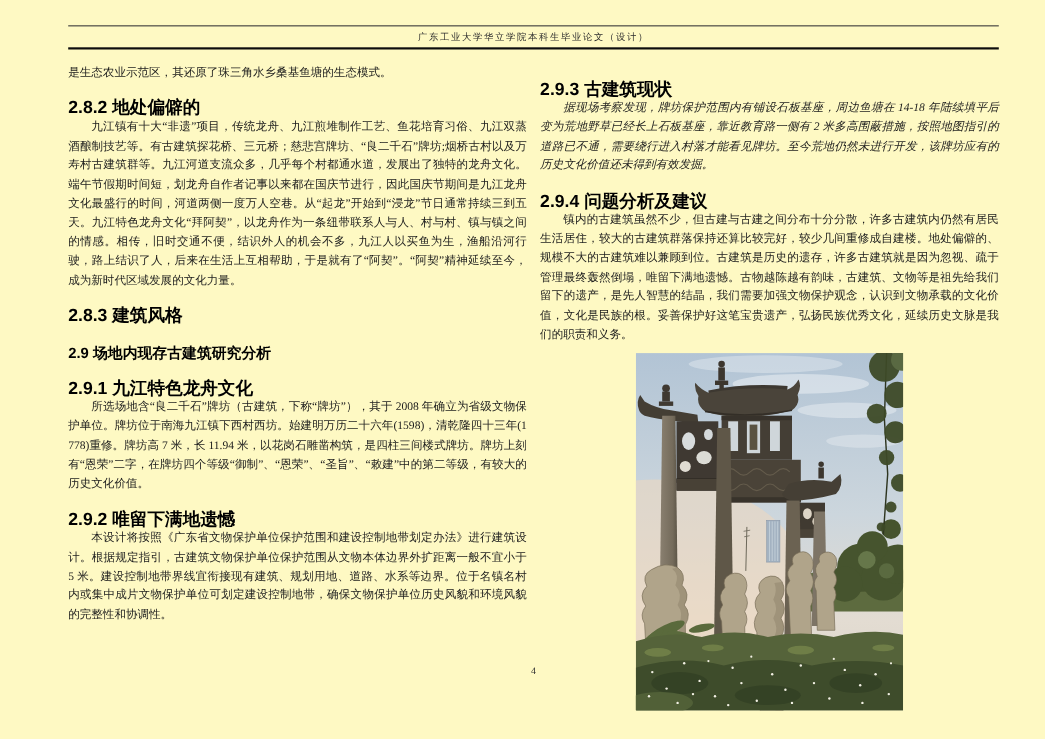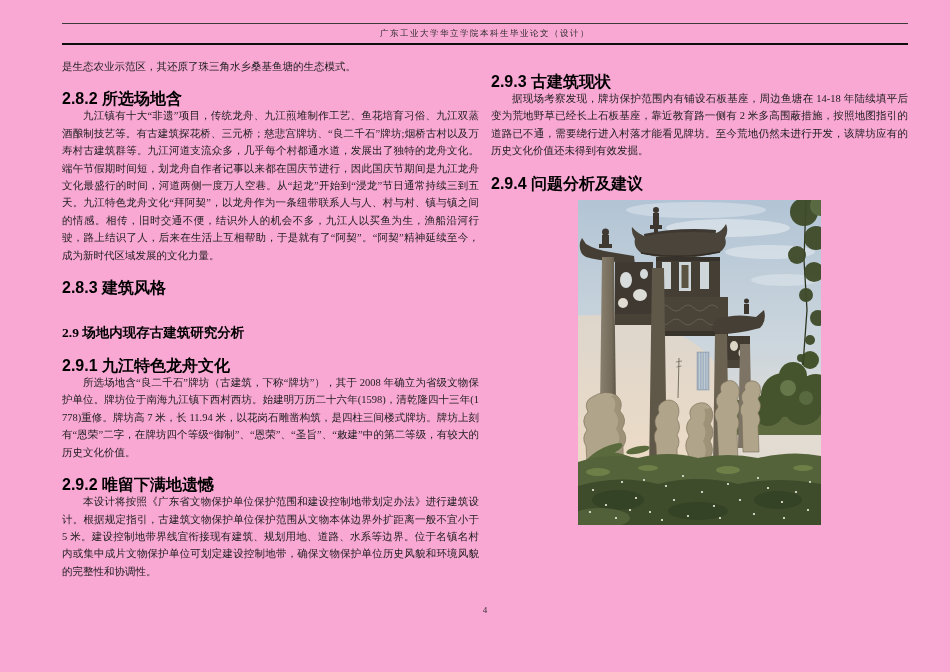--- a/index.html
+++ b/index.html
@@ -1,77 +1,78 @@
 <!DOCTYPE html>
 <html><head>
 <meta charset="utf-8">
 <style>
   html,body{margin:0;padding:0;}
   body{
     width:950px;height:672px;background:#ffffff;position:relative;overflow:hidden;
     font-family:"Liberation Serif","DejaVu Serif",serif;color:#1f1f1f;
   }
-  .page{position:absolute;inset:0;width:950px;height:672px;background:#f9a8d4;}
+  .page{position:absolute;inset:0;width:950px;height:672px;background:#fef9c3;}
   .rule-top{position:absolute;left:62px;width:846px;top:23px;border-top:1px solid #3a3a3a;}
   .header-text{
     position:absolute;left:62px;width:846px;top:28px;text-align:center;
     font-size:8.5px;letter-spacing:1.5px;color:#2c2c2c;
     font-family:"Liberation Serif","DejaVu Serif",serif;
   }
   .rule-bottom{position:absolute;left:62px;width:846px;top:43px;border-top:2.5px solid #0d0d0d;}
   .col{position:absolute;top:58px;width:417px;text-align:justify;}
   .col-left{left:62px;}
   .col-right{left:491px;}
   p.body{
     font-size:10.5px;line-height:17.4px;margin:0;text-indent:21px;
     word-break:break-all;color:#1c1c1c;
   }
   p.body.no-indent{text-indent:0;}
   h3.sec{
     font-family:"Liberation Sans","DejaVu Sans",sans-serif;
     font-size:16px;font-weight:bold;color:#000;margin:16px 0 0 0;line-height:16px;
   }
   h2.sec{
-    font-family:Liberation Serif, serif;
-    font-size:13.5px;font-weight:bold;color:#000;margin:28px 0 0 0;line-height:18px;
+    font-family:Liberation Sans, sans-serif;
+    font-size:13.5px;font-weight:bold;color:#000;margin:16px 0 0 0;line-height:18px;
   }
   .mt10{margin-top:10px;} .mt14{margin-top:14px;}
-  .pmt8{margin-top:8px;} .pmt12{margin-top:12px;} .pmt14{margin-top:14px;}
+  .pmt8{margin-top:8px;} .pmt12{margin-top:12px;} .pmt14{margin-top:14px;font-style:italic;}
   figure.photo{margin:8px auto 0 auto;width:243px;height:325px;padding:0;display:block;}
   figure.photo svg{display:block;width:243px;height:325px;}
   .page-number{
     position:absolute;left:62px;width:846px;top:605px;text-align:center;
     font-size:9px;color:#333;
   }
 </style>
 </head>
 <body>
 
 <div class="page">
 
   <div class="rule-top"></div>
   <div class="header-text">广东工业大学华立学院本科生毕业论文（设计）</div>
   <div class="rule-bottom"></div>
 
   <div class="col col-left">
     <p class="body no-indent">是生态农业示范区，其还原了珠三角水乡桑基鱼塘的生态模式。</p>
-    <h3 class="sec mt14">2.8.2 所选场地含</h3>
+    <h3 class="sec mt14">2.8.2 地处偏僻的</h3>
     <p class="body pmt12">九江镇有十大“非遗”项目，传统龙舟、九江煎堆制作工艺、鱼花培育习俗、九江双蒸酒酿制技艺等。有古建筑探花桥、三元桥；慈悲宫牌坊、“良二千石”牌坊;烟桥古村以及万寿村古建筑群等。九江河道支流众多，几乎每个村都通水道，发展出了独特的龙舟文化。端午节假期时间短，划龙舟自作者记事以来都在国庆节进行，因此国庆节期间是九江龙舟文化最盛行的时间，河道两侧一度万人空巷。从“起龙”开始到“浸龙”节日通常持续三到五天。九江特色龙舟文化“拜阿契”，以龙舟作为一条纽带联系人与人、村与村、镇与镇之间的情感。相传，旧时交通不便，结识外人的机会不多，九江人以买鱼为生，渔船沿河行驶，路上结识了人，后来在生活上互相帮助，于是就有了“阿契”。“阿契”精神延续至今，成为新时代区域发展的文化力量。</p>
     <h3 class="sec">2.8.3 建筑风格</h3>
     <h2 class="sec">2.9 场地内现存古建筑研究分析</h2>
     <h3 class="sec mt14">2.9.1 九江特色龙舟文化</h3>
     <p class="body pmt8">所选场地含“良二千石”牌坊（古建筑，下称“牌坊”），其于 2008 年确立为省级文物保护单位。牌坊位于南海九江镇下西村西坊。始建明万历二十六年(1598)，清乾隆四十三年(1778)重修。牌坊高 7 米，长 11.94 米，以花岗石雕凿构筑，是四柱三间楼式牌坊。牌坊上刻有“恩荣”二字，在牌坊四个等级“御制”、“恩荣”、“圣旨”、“敕建”中的第二等级，有较大的历史文化价值。</p>
     <h3 class="sec mt14">2.9.2 唯留下满地遗憾</h3>
     <p class="body pmt8">本设计将按照《广东省文物保护单位保护范围和建设控制地带划定办法》进行建筑设计。根据规定指引，古建筑文物保护单位保护范围从文物本体边界外扩距离一般不宜小于 5 米。建设控制地带界线宜衔接现有建筑、规划用地、道路、水系等边界。位于名镇名村内或集中成片文物保护单位可划定建设控制地带，确保文物保护单位历史风貌和环境风貌的完整性和协调性。</p>
   </div>
 
   <div class="col col-right">
     <h3 class="sec mt10">2.9.3 古建筑现状</h3>
     <p class="body pmt14">据现场考察发现，牌坊保护范围内有铺设石板基座，周边鱼塘在 14-18 年陆续填平后变为荒地野草已经长上石板基座，靠近教育路一侧有 2 米多高围蔽措施，按照地图指引的道路已不通，需要绕行进入村落才能看见牌坊。至今荒地仍然未进行开发，该牌坊应有的历史文化价值还未得到有效发掘。</p>
     <h3 class="sec">2.9.4 问题分析及建议</h3>
+    <p class="body pmt8">镇内的古建筑虽然不少，但古建与古建之间分布十分分散，许多古建筑内仍然有居民生活居住，较大的古建筑群落保持还算比较完好，较少几间重修成自建楼。地处偏僻的、规模不大的古建筑难以兼顾到位。古建筑是历史的遗存，许多古建筑就是因为忽视、疏于管理最终轰然倒塌，唯留下满地遗憾。古物越陈越有韵味，古建筑、文物等是祖先给我们留下的遗产，是先人智慧的结晶，我们需要加强文物保护观念，认识到文物承载的文化价值，文化是民族的根。妥善保护好这笔宝贵遗产，弘扬民族优秀文化，延续历史文脉是我们的职责和义务。</p>
 
     <figure class="photo" aria-label="良二千石牌坊现场照片：四柱三间石牌坊立于荒草地中，背景为黄昏天空与远处高楼，右侧有树木灌丛">
       <svg viewBox="0 0 243 325" xmlns="http://www.w3.org/2000/svg">
         <defs>
           <linearGradient id="sky" x1="0" y1="0" x2="0" y2="1">
             <stop offset="0" stop-color="#b2c4d5"></stop>
             <stop offset="0.45" stop-color="#ccd6dd"></stop>
             <stop offset="0.75" stop-color="#e3dcd2"></stop>
             <stop offset="1" stop-color="#d8d3c6"></stop>
           </linearGradient>

